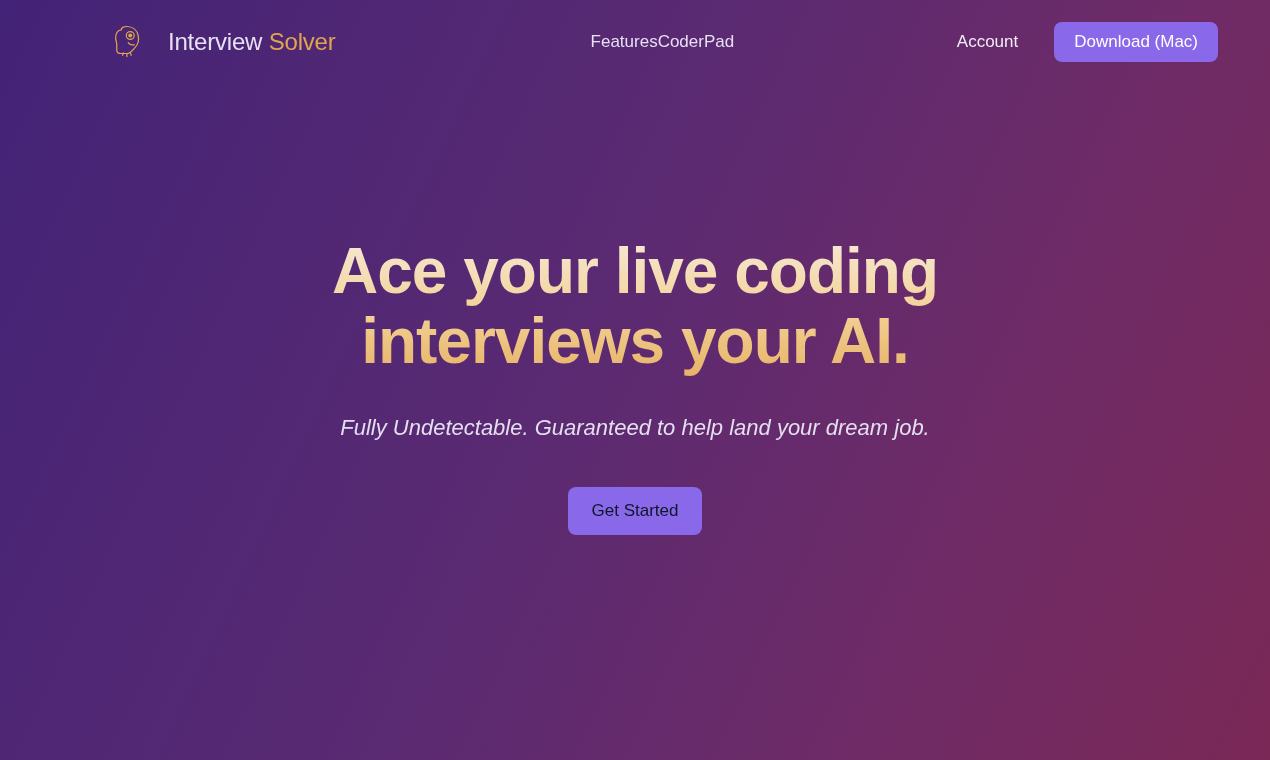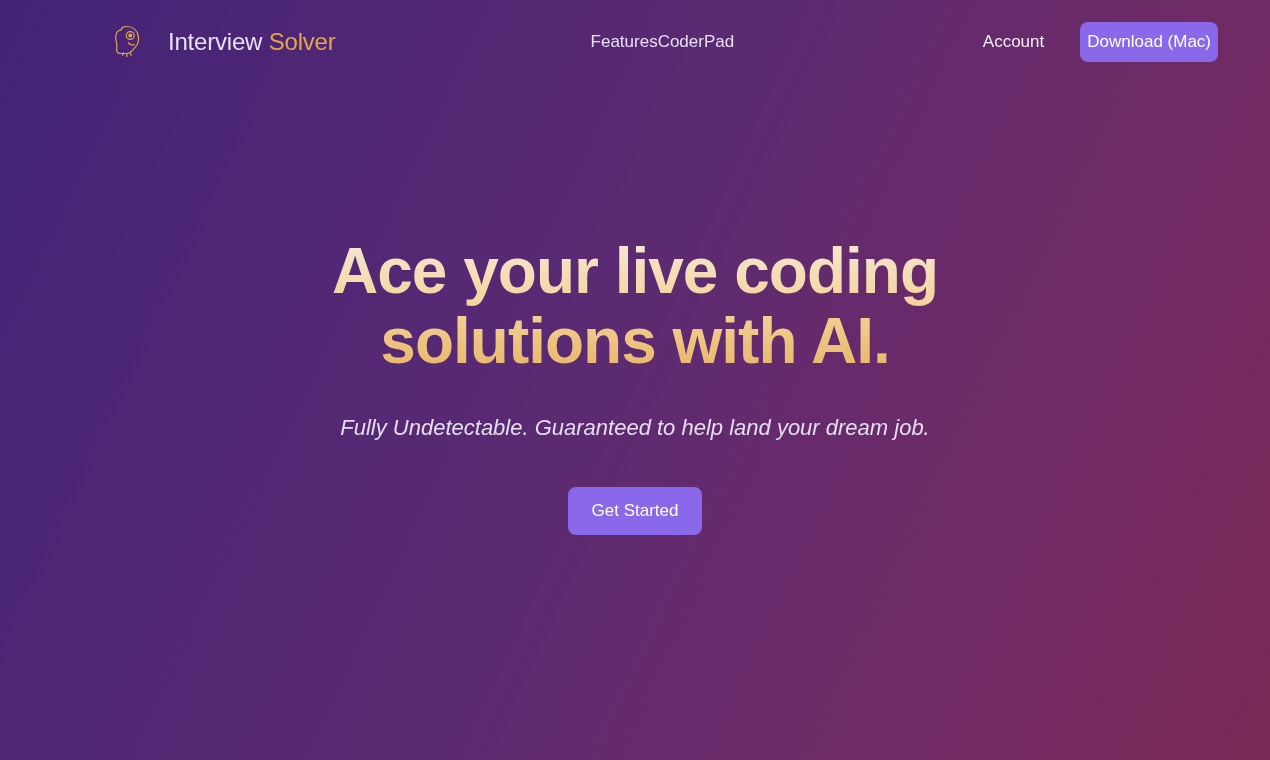--- a/index.html
+++ b/index.html
@@ -58,21 +58,21 @@
     .account-link {
       color: #f1edf8;
       font-size: 17px;
       font-weight: 500;
       cursor: pointer;
     }
     .download-btn {
       background: #8968ea;
       color: #ffffff;
       border: none;
-      padding: 10px 7px;
+      padding: 10px 20px;
       border-radius: 8px;
       font-size: 17px;
       font-weight: 500;
       cursor: pointer;
       text-align: center;
     }
     .hero {
       text-align: center;
       padding-top: 152px;
       max-width: 1020px;
@@ -104,21 +104,21 @@
     }
     .sub2 {
       margin-top: 38px;
       color: #e4deef;
       font-size: 22px;
       font-style: italic;
     }
     .cta-btn {
       margin-top: 46px;
       background: #8968ea;
-      color: #ffffff;
+      color: #0f172a;
       border: none;
       padding: 14px 24px;
       border-radius: 8px;
       font-size: 17px;
       font-weight: 500;
       cursor: pointer;
     }
   </style>
 </head>
 <body>
@@ -146,20 +146,20 @@
 
   <div class="nav-right">
     <a class="account-link">Account</a>
     <button class="download-btn">Download (Mac)</button>
   </div>
 </nav>
 
 <section class="hero">
   <h1 class="headline">
     <span>Ace your live coding</span><br>
-    <span>solutions with AI.</span>
+    <span>interviews your AI.</span>
   </h1>
 
 
   <p class="sub2">Fully Undetectable. Guaranteed to help land your dream job.</p>
 
   <button class="cta-btn">Get Started</button>
 </section>
 
 </body></html>

